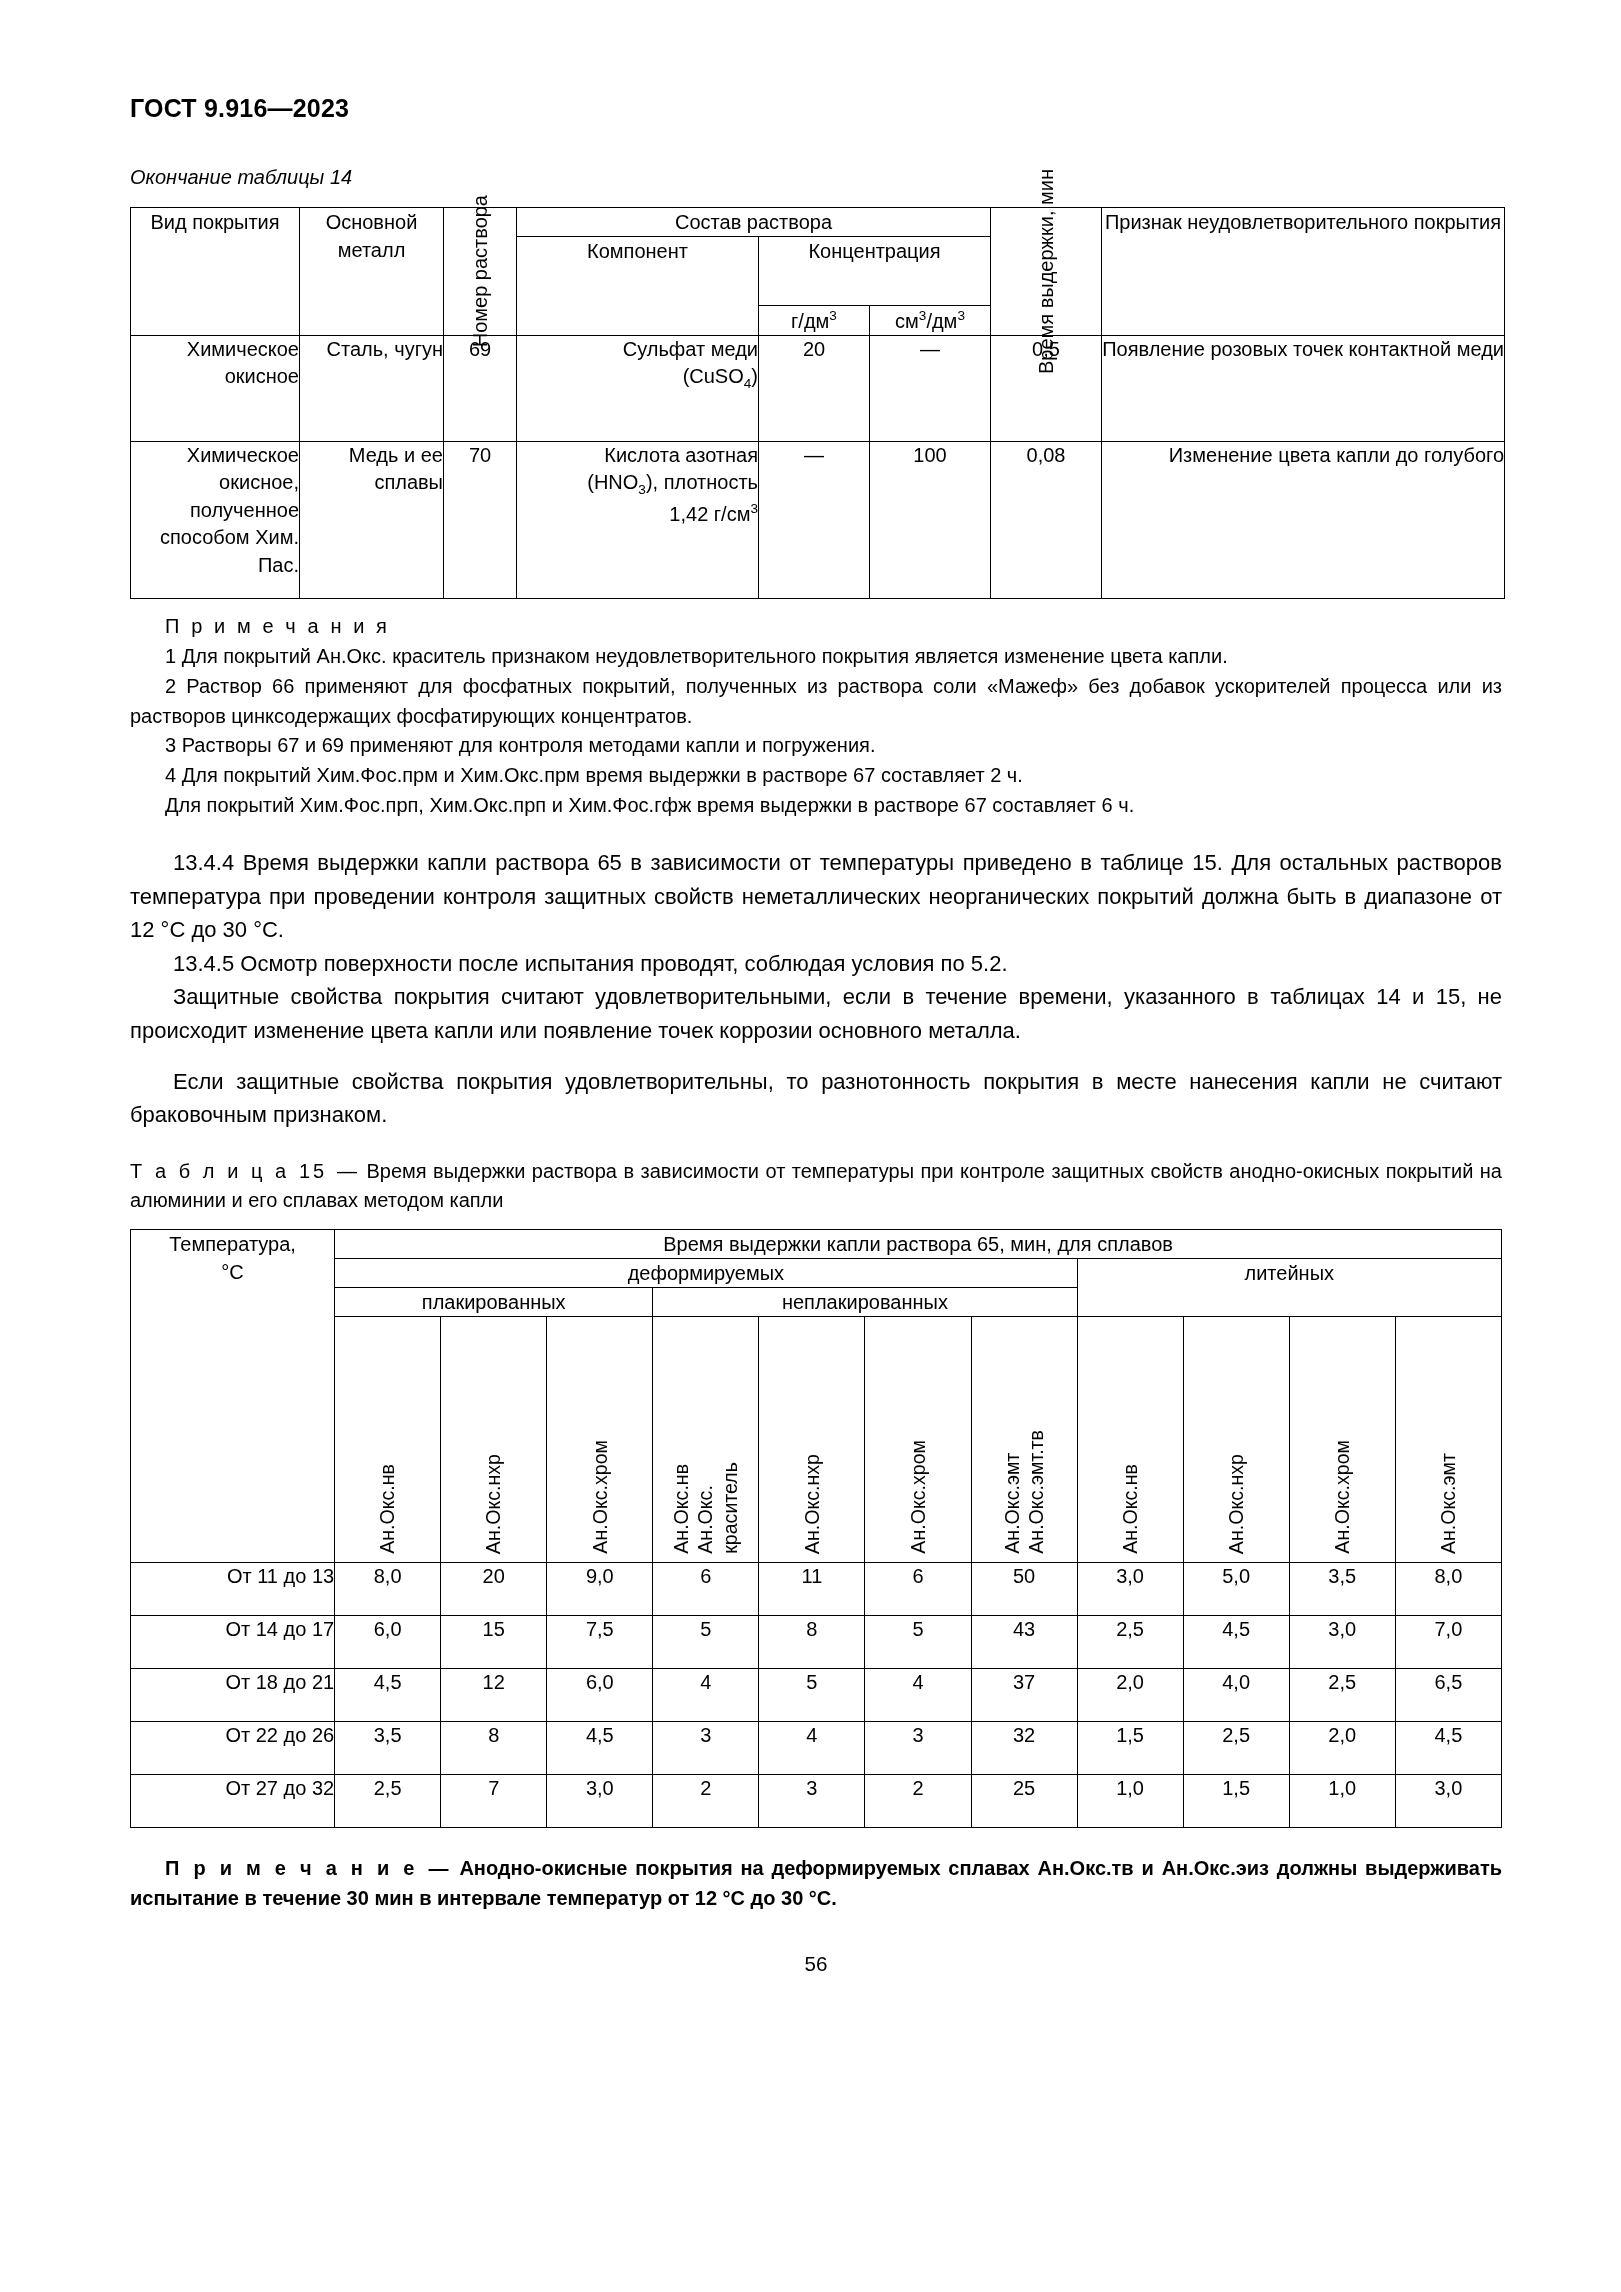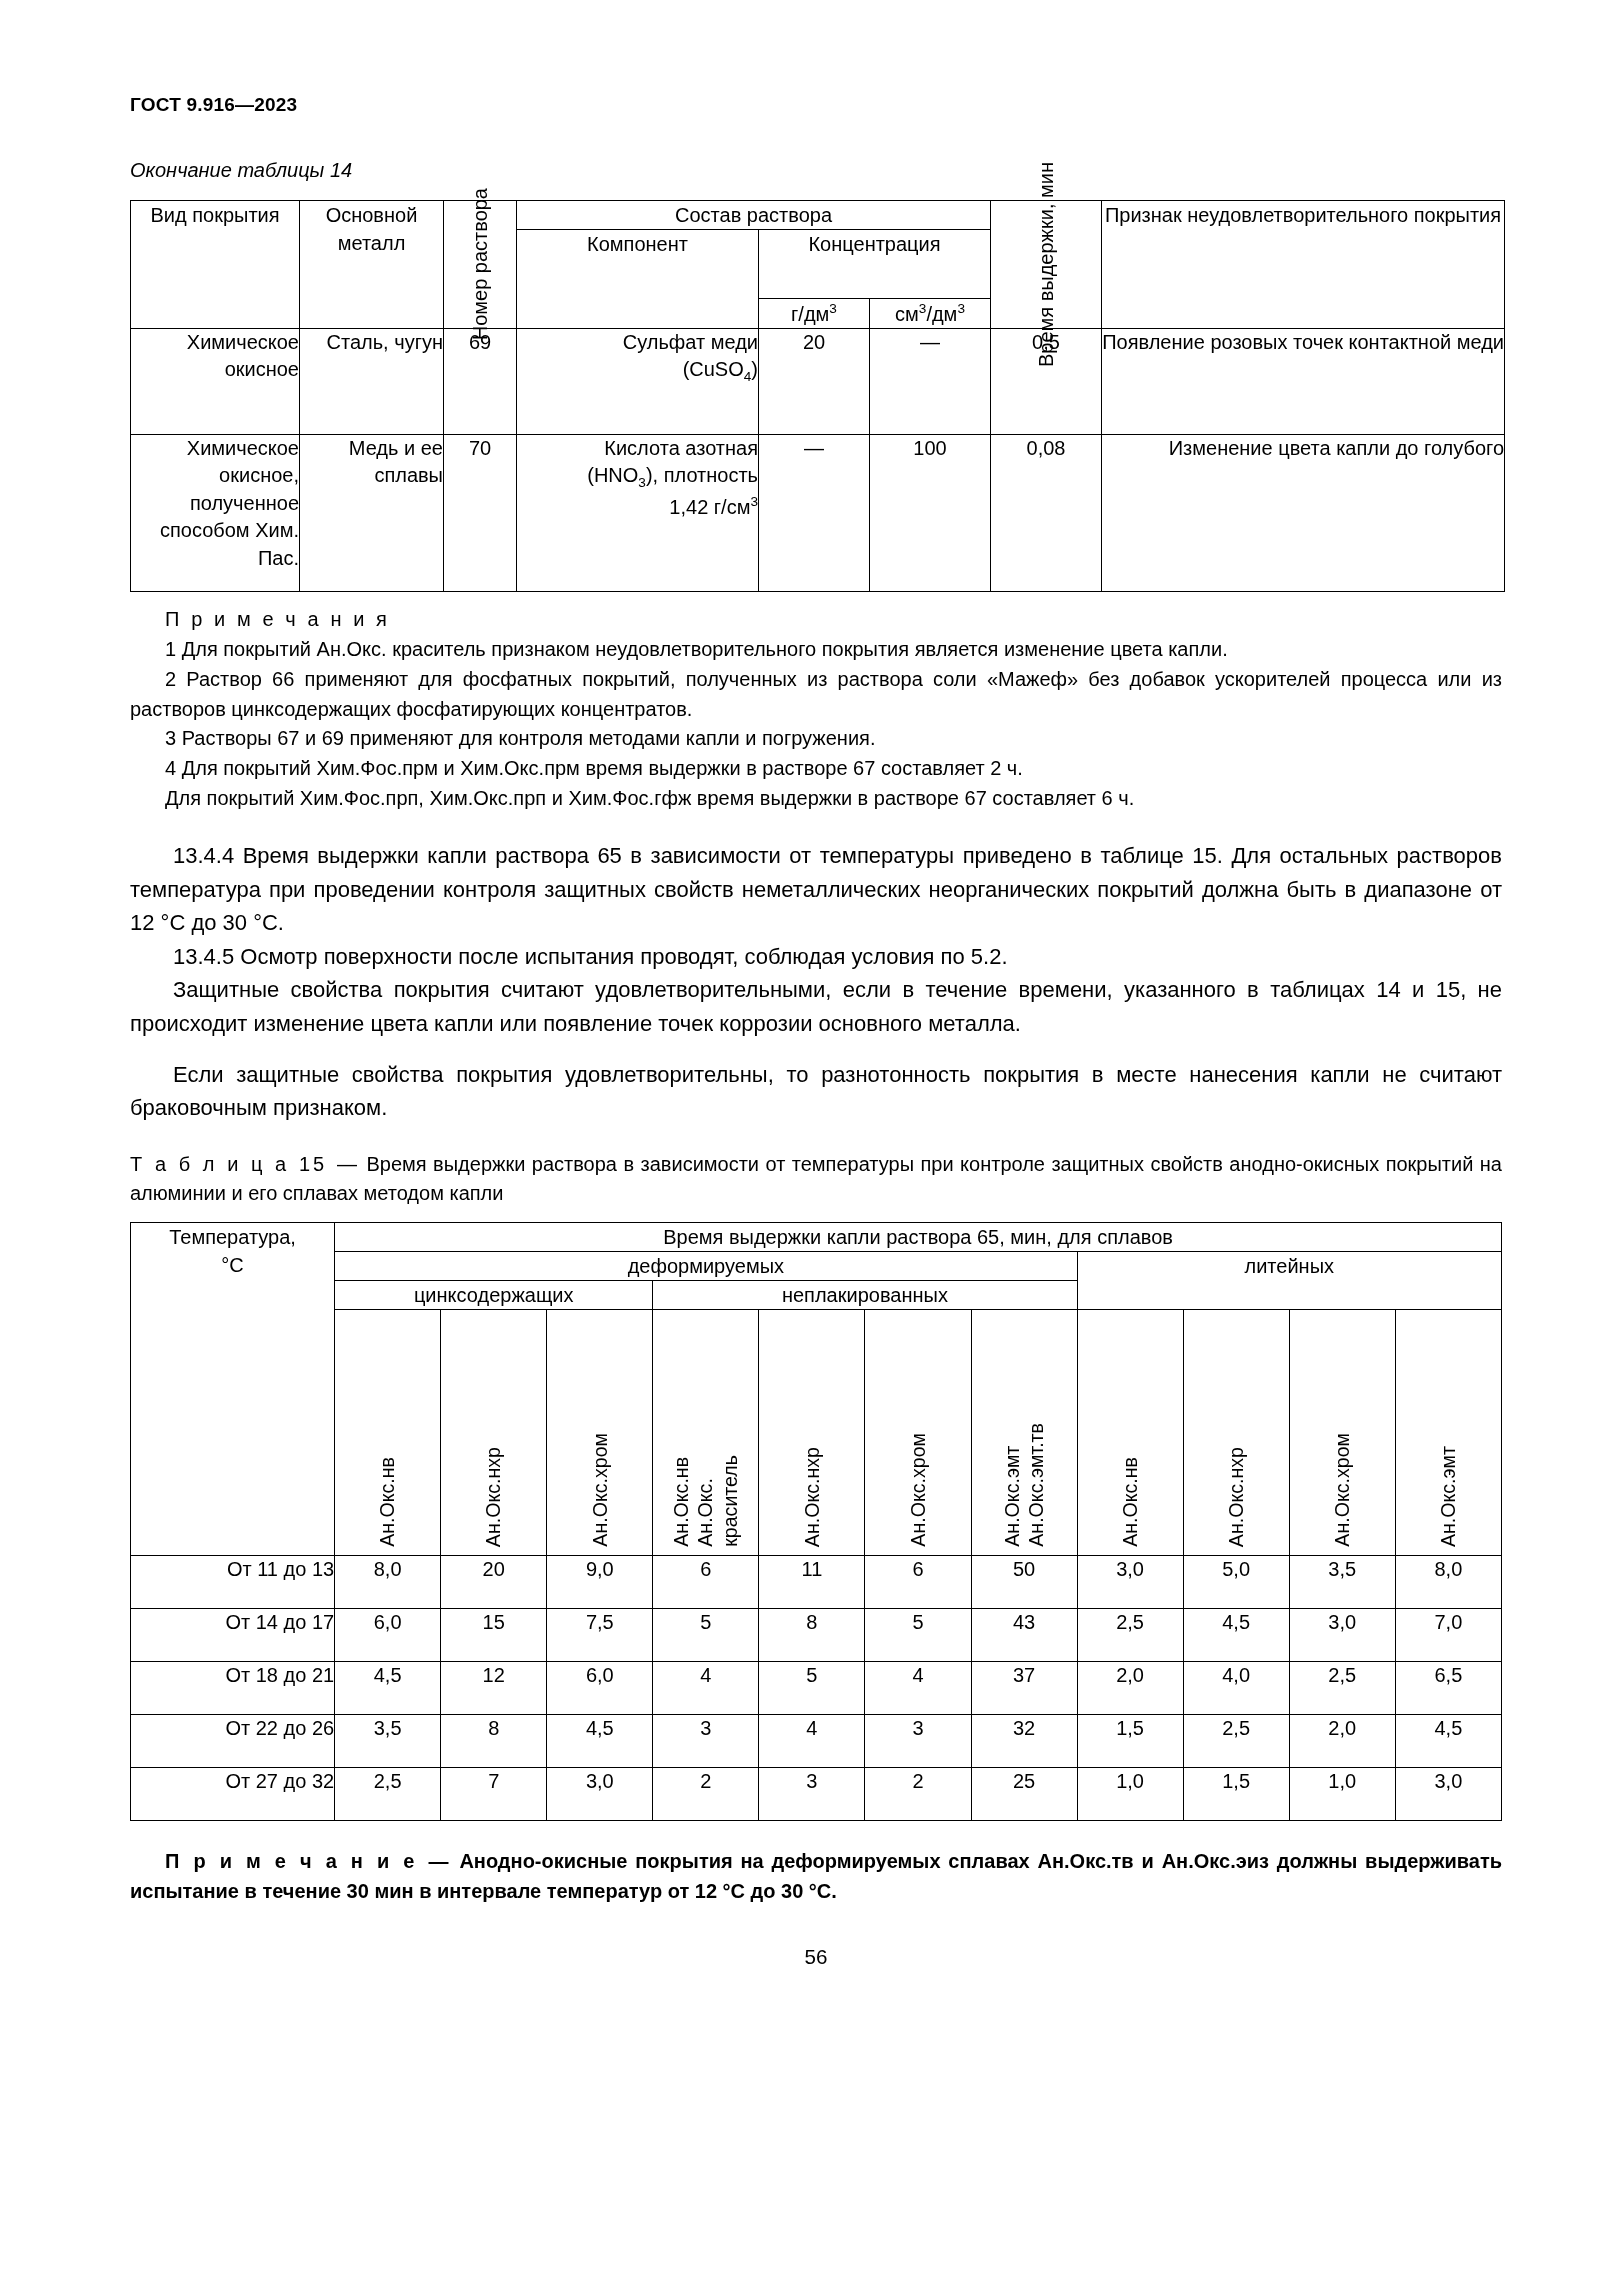--- a/index.html
+++ b/index.html
@@ -23,21 +23,21 @@
     padding: 0;
   }
   .content {
     position: absolute;
     left: 130px;
     top: 94px;
     width: 1372px;
   }
 
   .doc-header {
-    font-size: 19px;
+    font-size: 25px;
     font-weight: bold;
     letter-spacing: 0.2px;
     margin: 0 0 43px 0;
   }
 
   .table-caption-italic {
     font-style: italic;
     font-size: 20px;
     margin: 0 0 17.6px 0;
   }
@@ -277,21 +277,21 @@
             <div>Температура,</div>
             <div>°С</div>
           </th>
           <th colspan="11" class="hcell mid">Время выдержки капли раствора 65, мин, для сплавов</th>
         </tr>
         <tr>
           <th colspan="7" class="hcell mid">деформируемых</th>
           <th colspan="4" rowspan="2" class="hcell mid">литейных</th>
         </tr>
         <tr>
-          <th colspan="3" class="hcell mid">цинксодержащих</th>
+          <th colspan="3" class="hcell mid">плакированных</th>
           <th colspan="4" class="hcell mid">неплакированных</th>
         </tr>
         <tr>
           <th class="hcell">
             <div class="vert-tall-wrap">
                 <span class="vert2">Ан.Окс.нв</span>
               </div>
           </th>
           <th class="hcell">
             <div class="vert-tall-wrap">

